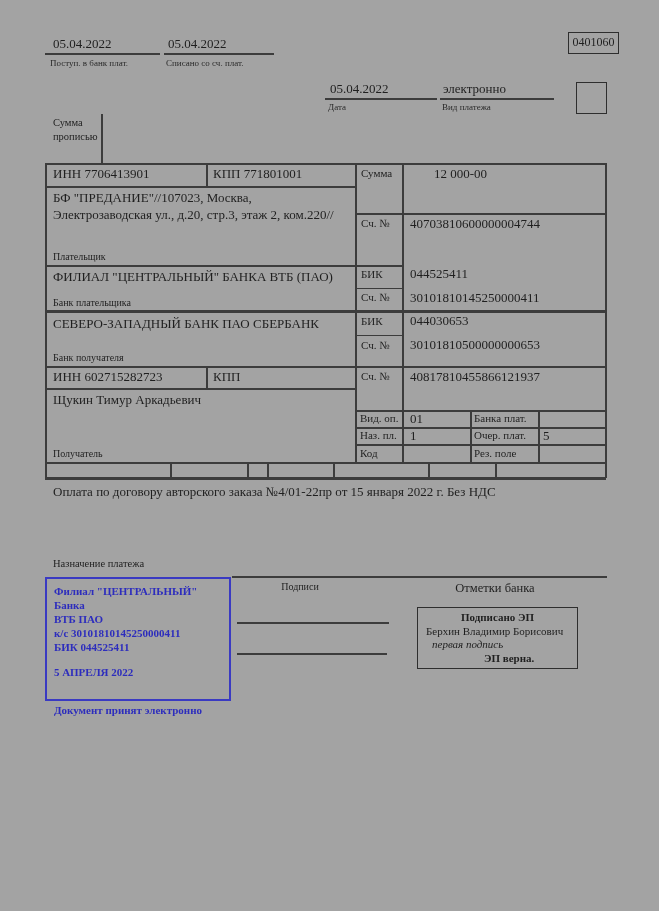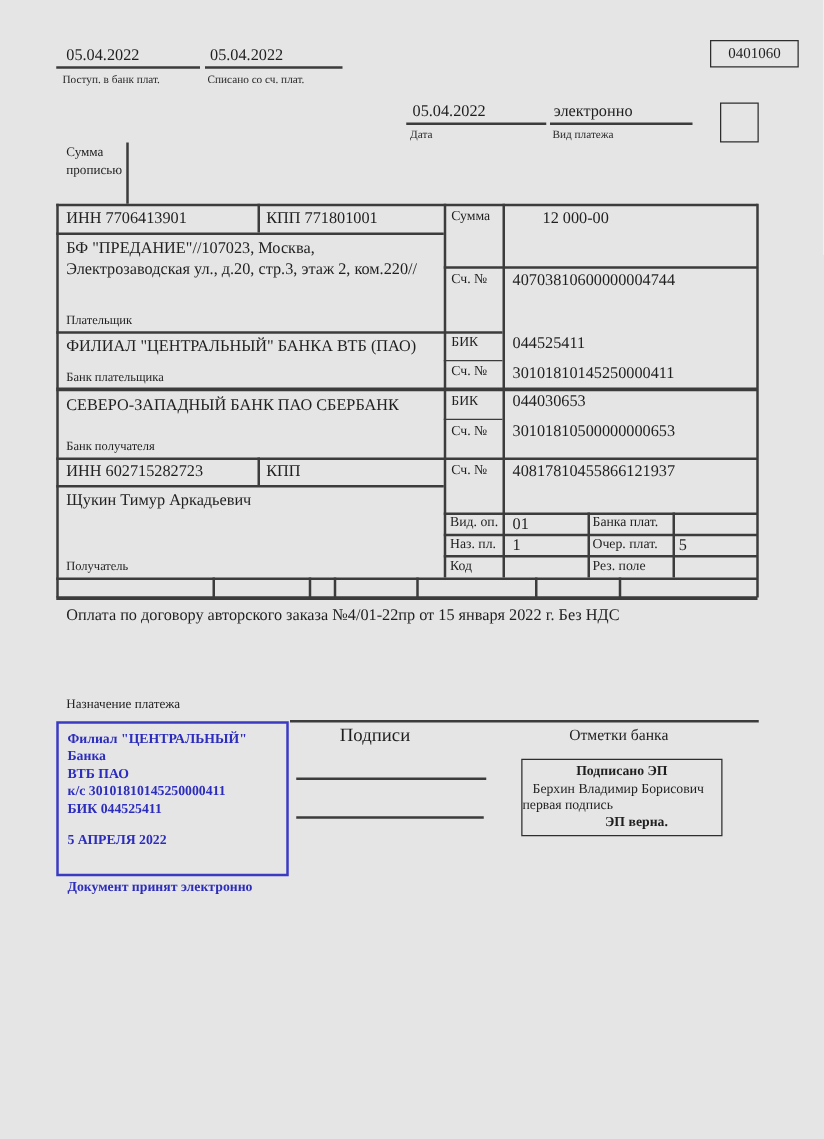--- a/index.html
+++ b/index.html
@@ -1,17 +1,17 @@
 <!DOCTYPE html>
 <html><head>
 <meta charset="utf-8">
 <style>
   html,body{margin:0;padding:0;background:#ffffff;}
   #page{
-    position:relative; width:659px; height:911px; background:#e5e5e5;
+    position:relative; width:659px; height:911px; background:#a3a3a3;
     font-family:"Liberation Serif", serif; color:#1f1f1f; overflow:hidden;
   }
   .abs{position:absolute;}
   .ln{position:absolute; background:#3c3c3c;}
   .v13{font-size:13px; white-space:nowrap;}
   .lbl9{font-size:9px; white-space:nowrap; color:#2a2a2a;}
   .lbl10{font-size:10px; white-space:nowrap;}
   .lbl11{font-size:11px; white-space:nowrap;}
   .title{font-family:"Liberation Sans", sans-serif; font-weight:bold; font-size:13.5px; white-space:nowrap;}
   .box{position:absolute; border:1.5px solid #2e2e2e; box-sizing:border-box;}
@@ -33,21 +33,21 @@
 <div id="page">
 
   <div class="abs v13" style="left:53px; top:36px;">05.04.2022</div>
   <div class="ln" style="left:45px; top:53px; width:115px; height:2px;"></div>
   <div class="abs lbl9" style="left:50px; top:58px;">Поступ. в банк плат.</div>
 
   <div class="abs v13" style="left:168px; top:36px;">05.04.2022</div>
   <div class="ln" style="left:164px; top:53px; width:110px; height:2px;"></div>
   <div class="abs lbl9" style="left:166px; top:58px;">Списано со сч. плат.</div>
 
-  <div class="box" style="left:568px; top:32px; width:71px; height:22px; text-align:center; font-size:12px; line-height:19px;">0401060</div>
+  <div class="box" style="left:568px; top:32px; width:51px; height:22px; text-align:center; font-size:12px; line-height:19px;">0401060</div>
 
 
   <div class="abs v13" style="left:330px; top:81px;">05.04.2022</div>
   <div class="ln" style="left:325px; top:98px; width:112px; height:1.5px;"></div>
   <div class="abs lbl9" style="left:328px; top:102px;">Дата</div>
 
   <div class="abs v13" style="left:443px; top:81px;">электронно</div>
   <div class="ln" style="left:440px; top:98px; width:114px; height:1.5px;"></div>
   <div class="abs lbl9" style="left:442px; top:102px;">Вид платежа</div>
 
@@ -134,34 +134,34 @@
   <div class="ln" style="left:247px; top:462px; width:1.5px; height:16px;"></div>
   <div class="ln" style="left:267px; top:462px; width:1.5px; height:16px;"></div>
   <div class="ln" style="left:333px; top:462px; width:1.5px; height:16px;"></div>
   <div class="ln" style="left:428px; top:462px; width:1.5px; height:16px;"></div>
   <div class="ln" style="left:495px; top:462px; width:1.5px; height:16px;"></div>
 
   <div class="abs v13" style="left:53px; top:484px;">Оплата по договору авторского заказа №4/01-22пр от 15 января 2022 г. Без НДС</div>
   <div class="abs" style="left:53px; top:558px; font-size:10.5px;">Назначение платежа</div>
 
   <div class="ln" style="left:232px; top:576px; width:375px; height:1.5px;"></div>
-  <div class="abs" style="left:240px; top:581px; width:120px; text-align:center; font-size:15px;">Подписи</div>
+  <div class="abs" style="left:240px; top:581px; width:120px; text-align:center; font-size:10px;">Подписи</div>
   <div class="abs" style="left:420px; top:581px; width:150px; text-align:center; font-size:12.5px;">Отметки банка</div>
   <div class="ln" style="left:237px; top:622px; width:152px; height:1.5px;"></div>
   <div class="ln" style="left:237px; top:653px; width:150px; height:1.5px;"></div>
 
   <div class="stamp">
     <div>Филиал "ЦЕНТРАЛЬНЫЙ" Банка</div>
     <div>ВТБ ПАО</div>
     <div>к/с 30101810145250000411</div>
     <div>БИК 044525411</div>
     <div style="margin-top:11px;">5 АПРЕЛЯ 2022</div>
     <div style="margin-top:24px;">Документ принят электронно</div>
   </div>
 
   <div class="ep-box">
     <div style="text-align:center; font-weight:bold;">Подписано ЭП</div>
     <div style="margin-left:8px;">Берхин Владимир Борисович</div>
-    <div style="margin-left:0; ">первая подпись</div>
+    <div style="margin-left:14px; font-style:italic;">первая подпись</div>
     <div style="margin-left:66px; font-weight:bold;">ЭП верна.</div>
   </div>
 
 </div>
 
 </body></html>

